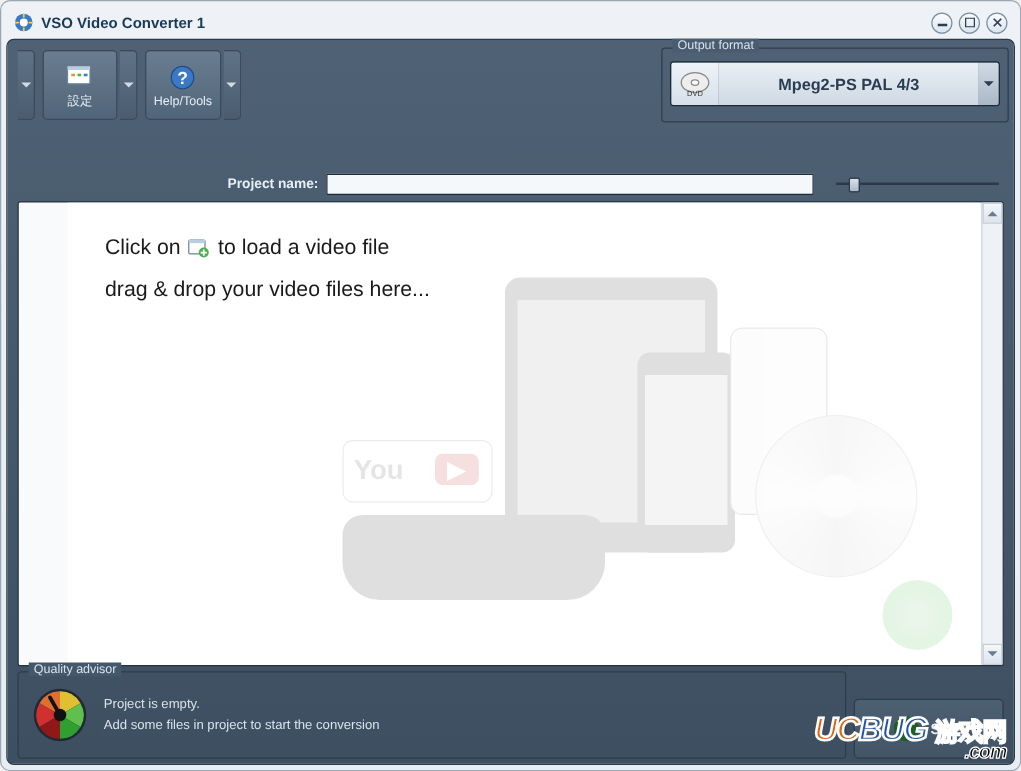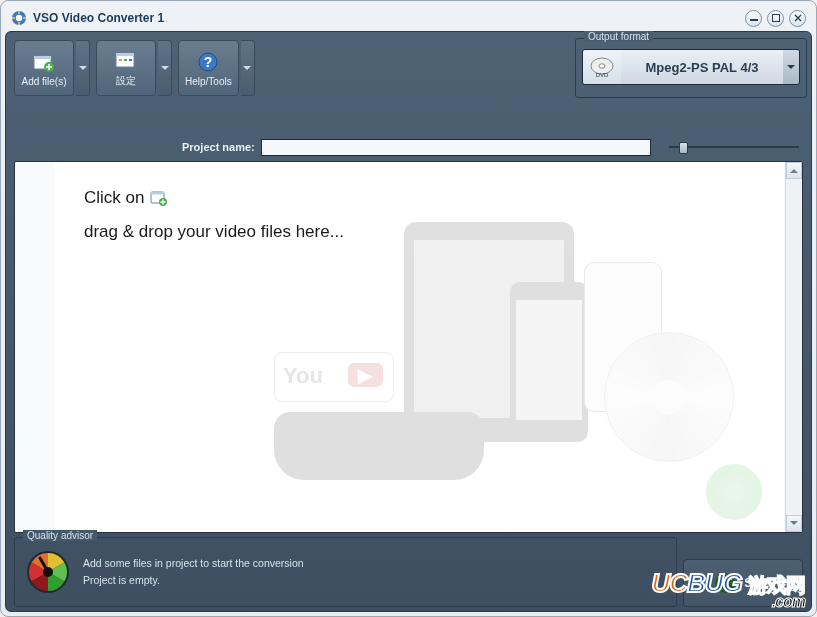--- a/index.html
+++ b/index.html
@@ -56,21 +56,21 @@
 .tsplit {
   width: 14px; background: linear-gradient(#5f7286,#4a5d70);
   border:1px solid #3a4a5a; border-left:none; border-radius:0 4px 4px 0;
   margin-right: 6px; display:flex; align-items:center; justify-content:center;
   cursor: pointer;
 }
 .tsplit::after { content:""; border:4px solid transparent; border-top-color:#d0dae4; margin-top:3px; }
 
 
 .out-fs {
-  margin-left: auto; width: 232px;
+  margin-left: auto; width: 278px;
   border: 1px solid #2e3d4c; border-radius: 3px;
   padding: 8px 6px 0; position: relative;
   margin-top: 2px; height: 60px;
 }
 .out-fs .legend {
   position:absolute; top:-8px; left:8px; background: #4a5d70;
   padding: 0 4px; color: #d7e2ec; font-size: 10px;
 }
 .combo {
   display:flex; height: 36px; margin-top: 2px;
@@ -214,31 +214,20 @@
           <path d="M1 1l6 6M7 1l-6 6" stroke="#2a3d52" stroke-width="1.4"></path>
         </svg>
       </span>
   </div>
 
   <div class="panel">
 
     <div class="toolbar-row">
       <div class="toolbar">
 
-        <div class="tbtn">
-          <span class="tico">
-            <svg width="24" height="22">
-                <rect x="2" y="5" width="17" height="13" rx="1" fill="#fff" stroke="#6b839b"></rect>
-                <rect x="2" y="5" width="17" height="3" fill="#b9cde0"></rect>
-                <circle cx="17" cy="16" r="5" fill="#4caf50"></circle>
-                <path d="M17 13v6M14 16h6" stroke="#fff" stroke-width="1.6"></path>
-              </svg>
-          </span>
-          <span>Add file(s)</span>
-        </div>
         <div class="tsplit"></div>
 
 
         <div class="tbtn">
           <span class="tico">
             <svg width="24" height="22">
                 <rect x="2" y="4" width="18" height="14" rx="1" fill="#fff" stroke="#6b839b"></rect>
                 <rect x="2" y="4" width="18" height="3" fill="#b9cde0"></rect>
                 <rect x="5" y="10" width="3" height="2" fill="#d4a128"></rect>
                 <rect x="10" y="10" width="3" height="2" fill="#4caf50"></rect>
@@ -293,20 +282,21 @@
         <div class="line1">
           <span>Click on</span>
           <span>
             <svg width="18" height="18">
                 <rect x="1" y="3" width="13" height="11" rx="1" fill="#fff" stroke="#6b839b"></rect>
                 <rect x="1" y="3" width="13" height="2.5" fill="#b9cde0"></rect>
                 <circle cx="13" cy="13" r="4" fill="#4caf50"></circle>
                 <path d="M13 10.5v5M10.5 13h5" stroke="#fff" stroke-width="1.4"></path>
               </svg>
           </span>
+          <span>to load a video file</span>
         </div>
         <div>drag &amp; drop your video files here...</div>
 
         <div class="ghost">
           <div class="yt"></div>
           <div class="tablet"></div>
           <div class="phone1"></div>
           <div class="phone2"></div>
           <div class="disc"></div>
           <div class="pad"></div>
@@ -329,22 +319,22 @@
             <path d="M23 23 L39.4 13.5 A19 19 0 0 1 39.4 32.5 Z" fill="#5fbf4f"></path>
             <path d="M23 23 L39.4 32.5 A19 19 0 0 1 23 42 Z" fill="#2f9f2f"></path>
             <path d="M23 23 L23 4 A19 19 0 0 0 6.6 13.5 Z" fill="#e07030"></path>
             <path d="M23 23 L6.6 13.5 A19 19 0 0 0 6.6 32.5 Z" fill="#d03030"></path>
             <path d="M23 23 L6.6 32.5 A19 19 0 0 0 23 42 Z" fill="#901818"></path>
             <circle cx="23" cy="23" r="5" fill="#111"></circle>
             <path d="M23 23 L15 9" stroke="#111" stroke-width="3" stroke-linecap="round"></path>
           </svg>
         </span>
         <div class="qtext">
+          <div>Project is empty.</div>
           <div>Add some files in project to start the conversion</div>
-          <div>Project is empty.</div>
         </div>
       </div>
       <div class="start-btn">
         <span>
           <svg width="22" height="22">
               <circle cx="11" cy="11" r="10" fill="#1a5f2a"></circle>
               <path d="M6 6l4 4 6-7" stroke="#ffd040" stroke-width="0.8" fill="none"></path>
               <path d="M4 14l6-3 3 5" stroke="#ffd040" stroke-width="0.8" fill="none"></path>
               <circle cx="5" cy="5" r="1" fill="#ffd040"></circle>
               <circle cx="17" cy="7" r="1" fill="#ffd040"></circle>

